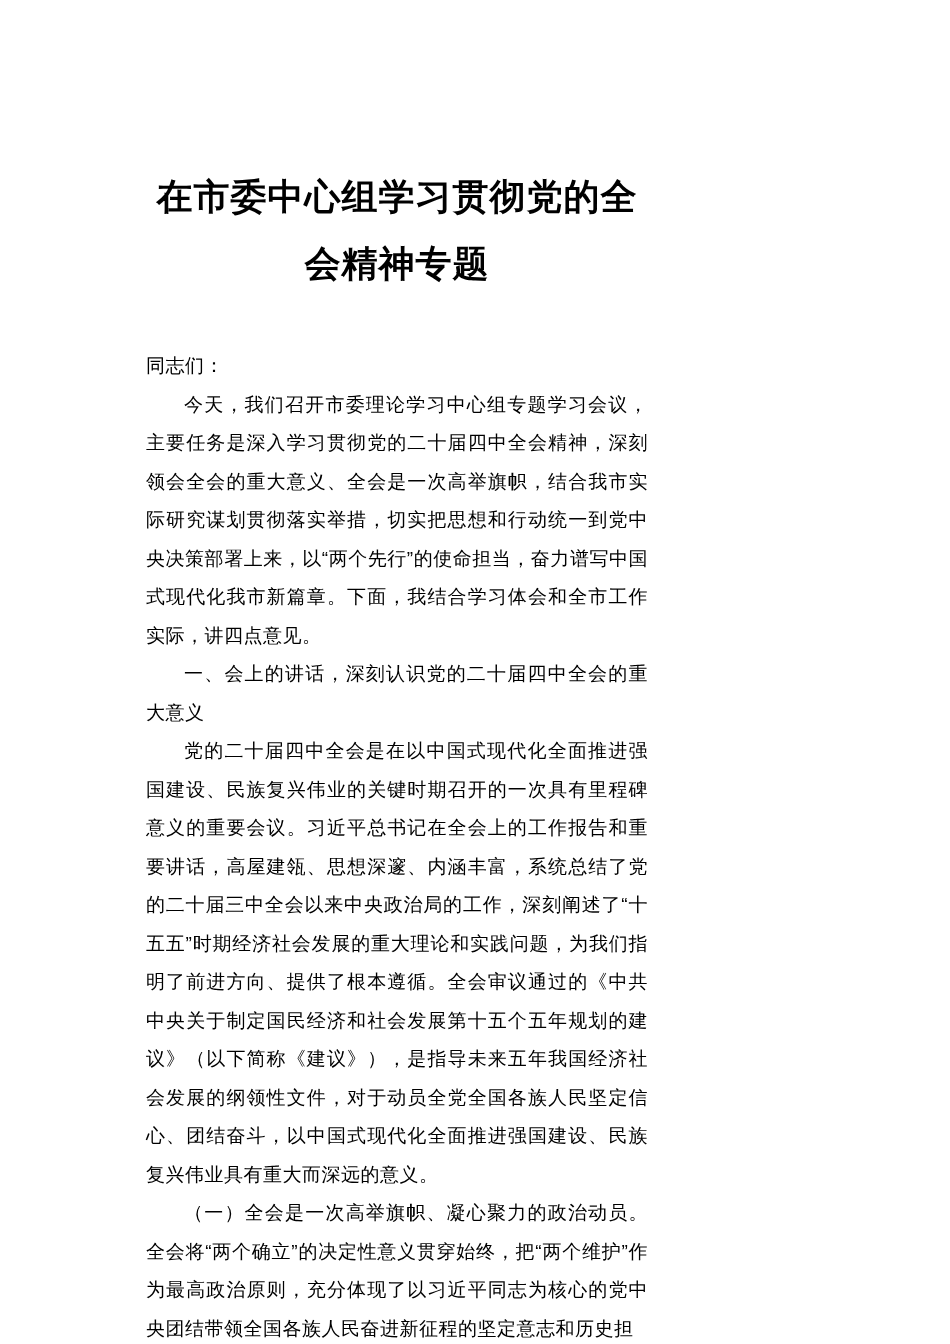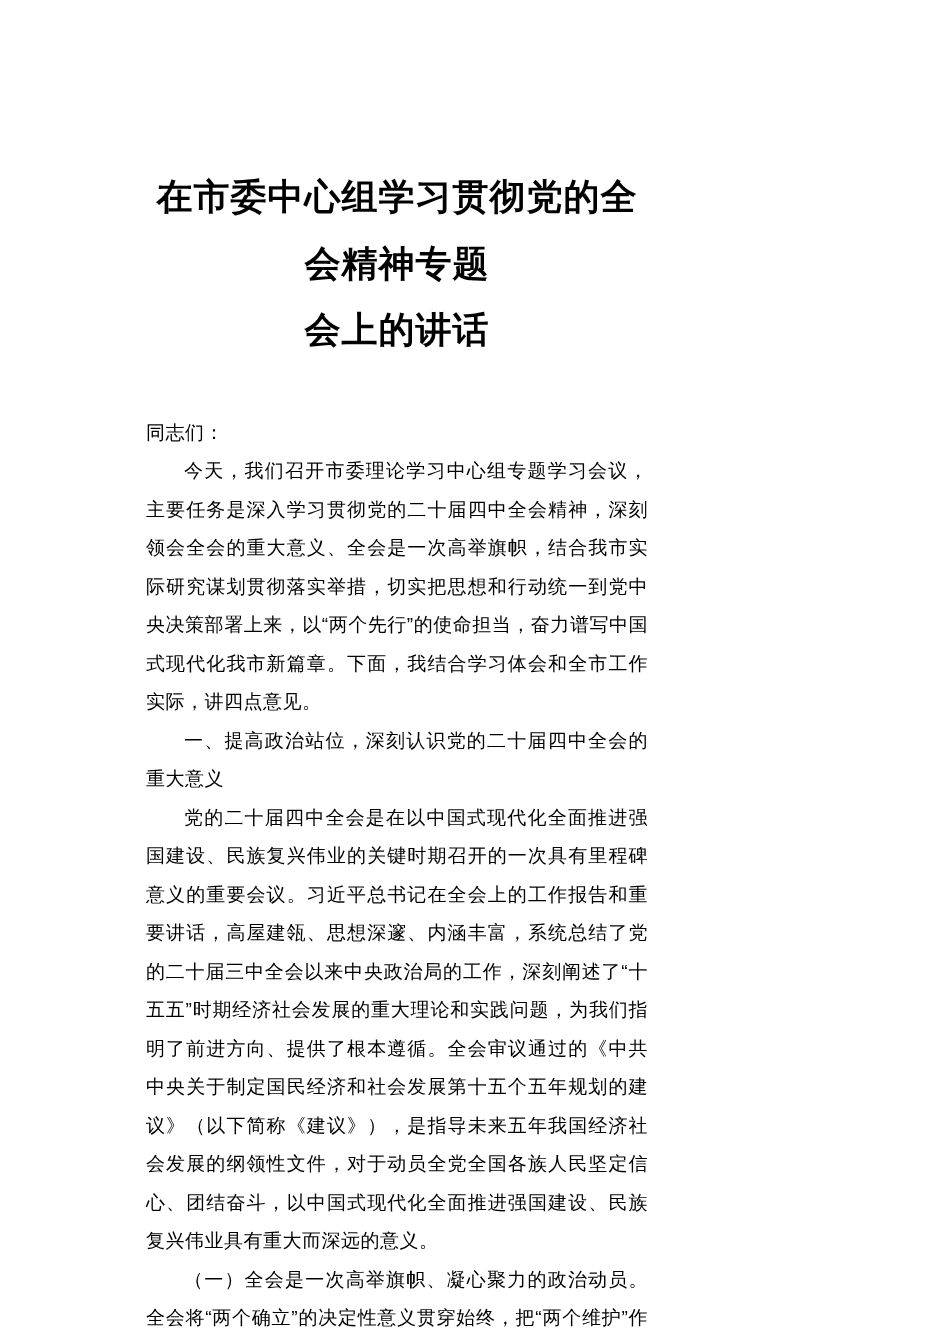--- a/index.html
+++ b/index.html
@@ -38,22 +38,21 @@
   .doc-body p.para.indent {
     text-indent: 2em;
   }
 </style>
 </head>
 <body>
 
 <div class="page">
   <h1 class="doc-title">
     <span>在市委中心组学习贯彻党的全会精神专题</span><br>
-    <span>会上的讲话</span>
   </h1>
   <div class="doc-body" id="doc-body">
       <p class="para">同志们：</p>
       <p class="para indent">今天，我们召开市委理论学习中心组专题学习会议，主要任务是深入学习贯彻党的二十届四中全会精神，深刻领会全会的重大意义、全会是一次高举旗帜，结合我市实际研究谋划贯彻落实举措，切实把思想和行动统一到党中央决策部署上来，以“两个先行”的使命担当，奋力谱写中国式现代化我市新篇章。下面，我结合学习体会和全市工作实际，讲四点意见。</p>
-      <p class="para indent">一、提高政治站位，深刻认识党的二十届四中全会的重大意义</p>
+      <p class="para indent">一、会上的讲话，深刻认识党的二十届四中全会的重大意义</p>
       <p class="para indent">党的二十届四中全会是在以中国式现代化全面推进强国建设、民族复兴伟业的关键时期召开的一次具有里程碑意义的重要会议。习近平总书记在全会上的工作报告和重要讲话，高屋建瓴、思想深邃、内涵丰富，系统总结了党的二十届三中全会以来中央政治局的工作，深刻阐述了“十五五”时期经济社会发展的重大理论和实践问题，为我们指明了前进方向、提供了根本遵循。全会审议通过的《中共中央关于制定国民经济和社会发展第十五个五年规划的建议》（以下简称《建议》），是指导未来五年我国经济社会发展的纲领性文件，对于动员全党全国各族人民坚定信心、团结奋斗，以中国式现代化全面推进强国建设、民族复兴伟业具有重大而深远的意义。</p>
       <p class="para indent">（一）全会是一次高举旗帜、凝心聚力的政治动员。全会将“两个确立”的决定性意义贯穿始终，把“两个维护”作为最高政治原则，充分体现了以习近平同志为核心的党中央团结带领全国各族人民奋进新征程的坚定意志和历史担</p>
     </div>
 </div>
 
 </body></html>

